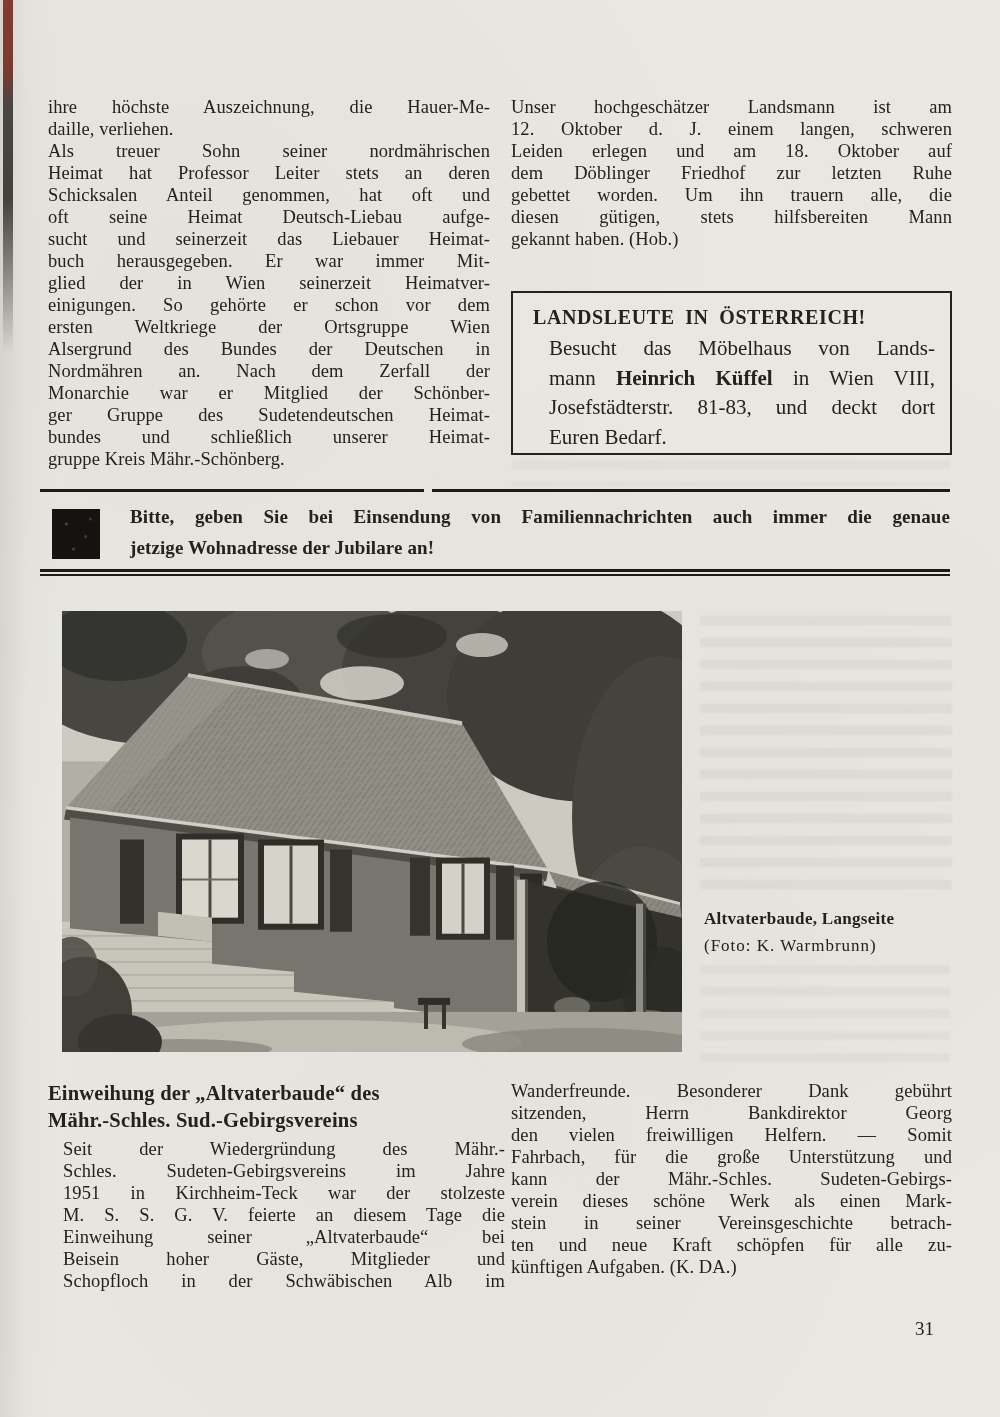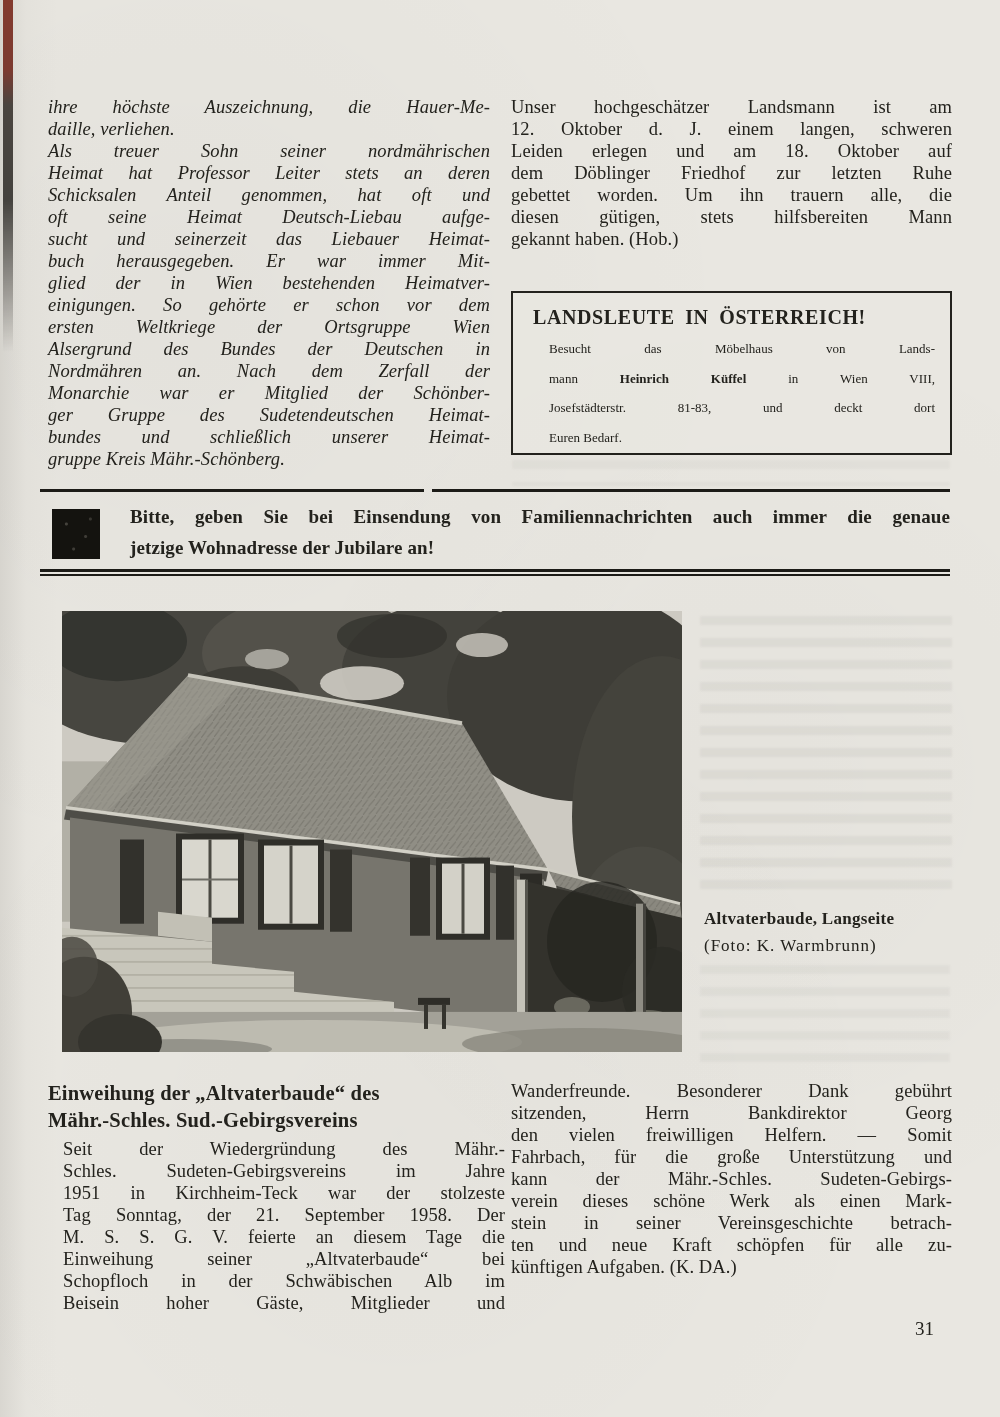--- a/index.html
+++ b/index.html
@@ -29,21 +29,21 @@
   .para-gap { height:0px; }
 
   .ad-box {
     position:absolute; left:511px; top:291px; width:437px; height:160px;
     border:2px solid #23221d; background:rgba(233,231,225,0.6);
   }
   .ad-title {
     margin:13px 0 5px 20px; font-size:20px; font-weight:bold;
     letter-spacing:0.6px; word-spacing:5px;
   }
-  .ad-body { margin:3px 15px 0 36px; font-size:13px; line-height:29.5px; }
+  .ad-body { margin:3px 15px 0 36px; font-size:21px; line-height:29.5px; }
   .ad-body .tline { text-align:justify; text-align-last:justify; }
   .ad-body .tline.adlast { text-align-last:left; }
 
   .rule { position:absolute; height:3px; background:#1c1b17; }
   .double-rule {
     position:absolute; height:2px;
     border-top:3px solid #1c1b17; border-bottom:2px solid #1c1b17;
   }
   .notice-icon {
     position:absolute; left:52px; top:509px; width:48px; height:50px;
@@ -74,34 +74,34 @@
     filter:blur(0.8px);
   }
 </style>
 </head>
 <body>
 
 <div class="page">
 
   <div class="binding-strip"></div>
 
-  <div class="textcol" style="left:48px; top:96px; width:442px;font-style:italic;">
+  <div class="textcol" style="left:48px; top:96px; width:442px;">
     <div>
         <div class="tline">ihre höchste Auszeichnung, die Hauer-Me-</div>
         <div class="tline last">daille, verliehen.</div>
       </div>
     <div class="para-gap"></div>
     <div>
         <div class="tline">Als treuer Sohn seiner nordmährischen</div>
         <div class="tline">Heimat hat Professor Leiter stets an deren</div>
         <div class="tline">Schicksalen Anteil genommen, hat oft und</div>
         <div class="tline">oft seine Heimat Deutsch-Liebau aufge-</div>
         <div class="tline">sucht und seinerzeit das Liebauer Heimat-</div>
         <div class="tline">buch herausgegeben. Er war immer Mit-</div>
-        <div class="tline">glied der in Wien bestehenden Heimatver-</div>
+        <div class="tline">glied der in Wien seinerzeit Heimatver-</div>
         <div class="tline">einigungen. So gehörte er schon vor dem</div>
         <div class="tline">ersten Weltkriege der Ortsgruppe Wien</div>
         <div class="tline">Alsergrund des Bundes der Deutschen in</div>
         <div class="tline">Nordmähren an. Nach dem Zerfall der</div>
         <div class="tline">Monarchie war er Mitglied der Schönber-</div>
         <div class="tline">ger Gruppe des Sudetendeutschen Heimat-</div>
         <div class="tline">bundes und schließlich unserer Heimat-</div>
         <div class="tline last">gruppe Kreis Mähr.-Schönberg.</div>
       </div>
   </div>
@@ -263,25 +263,24 @@
   <div class="section-heading plain">
       <div class="tline">Einweihung der „Altvaterbaude“ des</div>
       <div class="tline">Mähr.-Schles. Sud.-Gebirgsvereins</div>
     </div>
 
   <div class="textcol" style="left:63px; top:1138px; width:442px;">
     <div>
         <div class="tline">Seit der Wiedergründung des Mähr.-</div>
         <div class="tline">Schles. Sudeten-Gebirgsvereins im Jahre</div>
         <div class="tline">1951 in Kirchheim-Teck war der stolzeste</div>
-        <div class="tline">Tag Sonntag, der 21. September 1958. Der</div>
         <div class="tline">M. S. S. G. V. feierte an diesem Tage die</div>
         <div class="tline">Einweihung seiner „Altvaterbaude“ bei</div>
+        <div class="tline">Beisein hoher Gäste, Mitglieder und</div>
         <div class="tline">Schopfloch in der Schwäbischen Alb im</div>
-        <div class="tline">Beisein hoher Gäste, Mitglieder und</div>
       </div>
   </div>
   <div class="textcol" style="left:511px; top:1080px; width:441px;">
     <div>
         <div class="tline">Wanderfreunde. Besonderer Dank gebührt</div>
         <div class="tline">sitzenden, Herrn Bankdirektor Georg</div>
         <div class="tline">den vielen freiwilligen Helfern. — Somit</div>
         <div class="tline">Fahrbach, für die große Unterstützung und</div>
         <div class="tline">kann der Mähr.-Schles. Sudeten-Gebirgs-</div>
         <div class="tline">verein dieses schöne Werk als einen Mark-</div>

